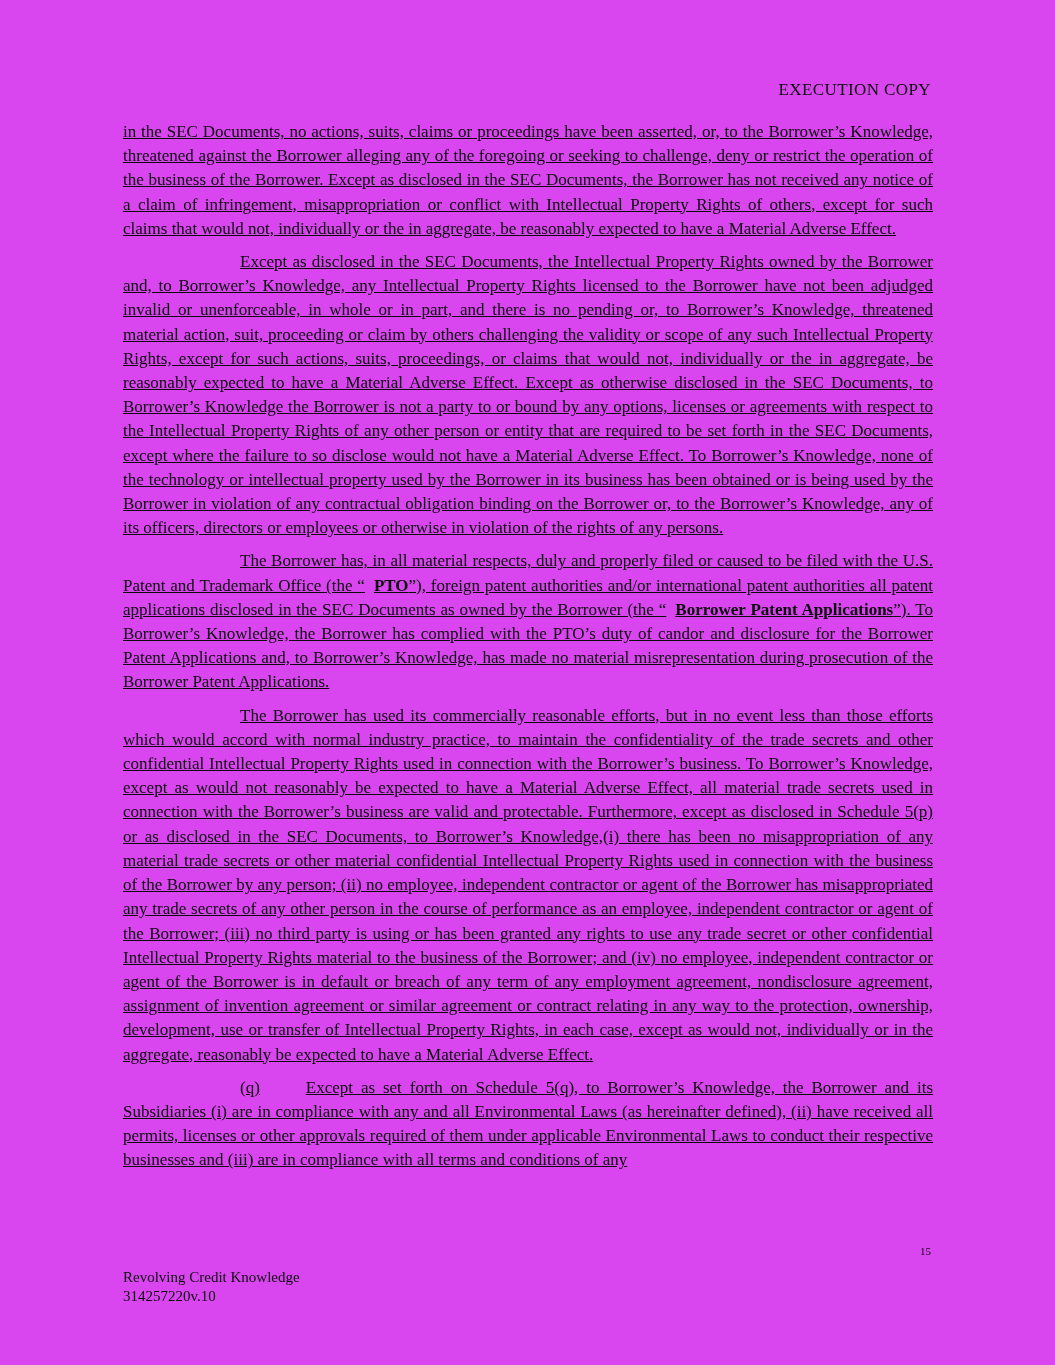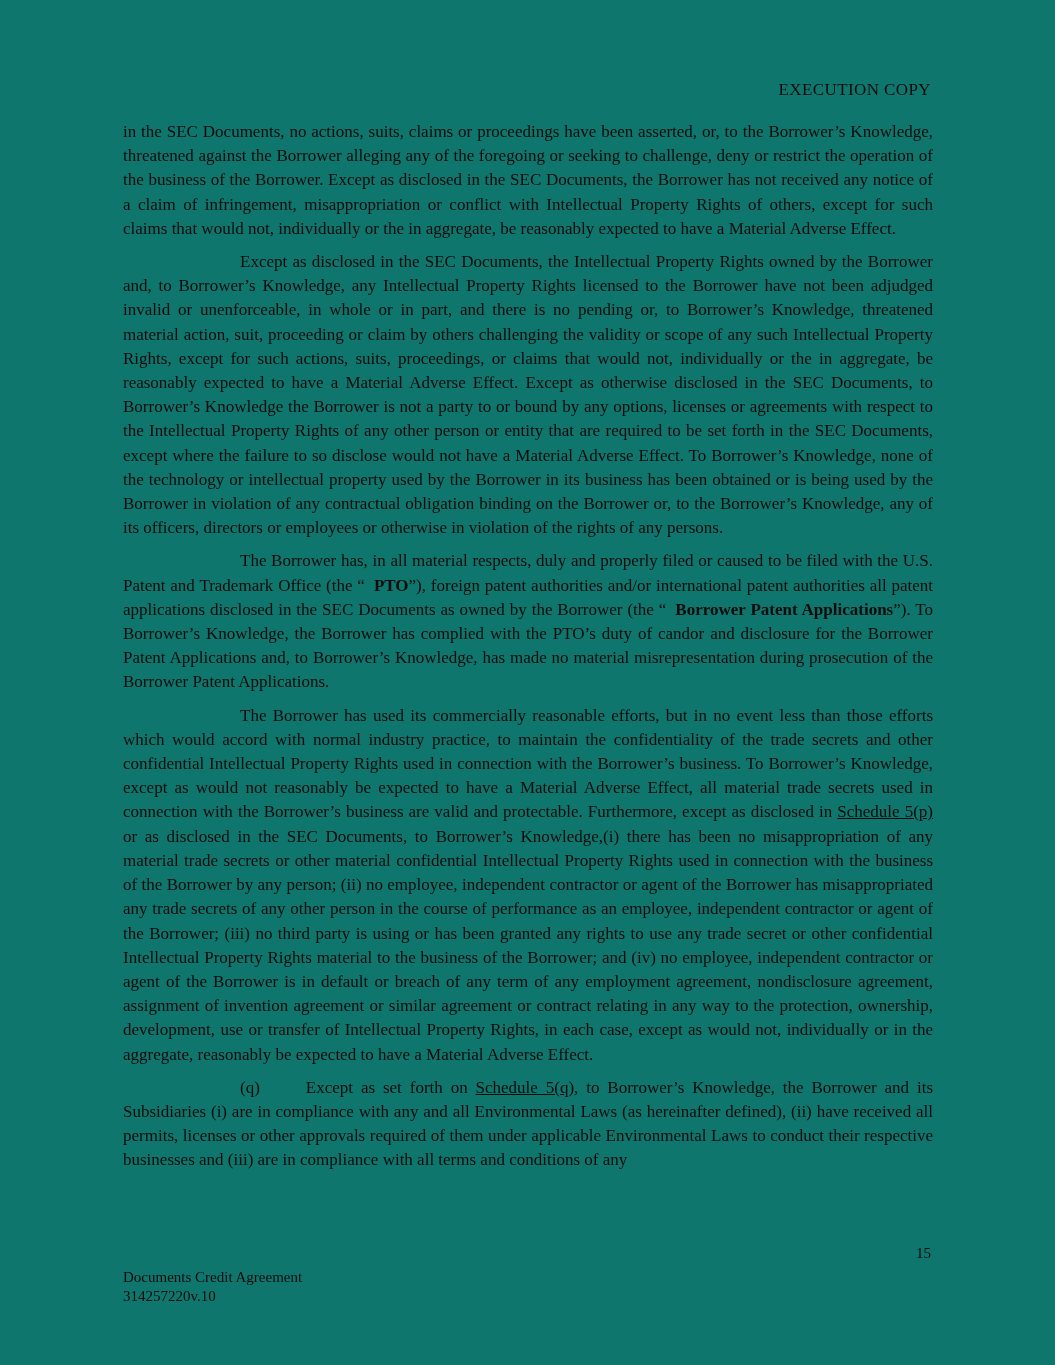--- a/index.html
+++ b/index.html
@@ -1,51 +1,52 @@
 <!DOCTYPE html>
 <html><head>
 <meta charset="utf-8">
 <style>
   html, body { margin: 0; padding: 0; background: #ffffff; }
   .page {
     position: relative;
     width: 1055px;
     height: 1365px;
-    background: #0f766e;
+    background: #d946ef;
     color: #0c0c0c;
     font-family: "Liberation Serif", "DejaVu Serif", serif;
     overflow: hidden;
   }
   .exec-copy {
     position: absolute;
     top: 80px;
     right: 124px;
     font-size: 17px;
     letter-spacing: 0.4px;
     white-space: nowrap;
   }
   .doc-body {
     position: absolute;
     top: 120px;
     left: 123px;
     width: 810px;
     font-size: 17px;
     line-height: 24.2px;
     text-align: justify;
+    text-decoration: underline;
   }
   .para { margin: 0 0 9px 0; }
   .para.indent { text-indent: 117px; }
   .bold { font-weight: bold; margin-left: 9px; }
   .underline { text-decoration: underline; }
   .tab-gap { display: inline-block; width: 46px; }
   .page-number {
     position: absolute;
     top: 1245px;
     right: 124px;
-    font-size: 15px;
+    font-size: 11px;
   }
   .footer-block {
     position: absolute;
     left: 123px;
     top: 1268px;
     font-size: 15px;
     line-height: 19px;
   }
 </style>
 </head>
@@ -65,17 +66,17 @@
 
     <p class="para indent"><span>The Borrower has used its commercially reasonable efforts, but in no event less than those efforts which would accord with normal industry practice, to maintain the confidentiality of the trade secrets and other confidential Intellectual Property Rights used in connection with the Borrower’s business. To Borrower’s Knowledge, except as would not reasonably be expected to have a Material Adverse Effect, all material trade secrets used in connection with the Borrower’s business are valid and protectable. Furthermore, except as disclosed in </span><span class="underline">Schedule 5(p)</span><span> or as disclosed in the SEC Documents, to Borrower’s Knowledge,(i) there has been no misappropriation of any material trade secrets or other material confidential Intellectual Property Rights used in connection with the business of the Borrower by any person; (ii) no employee, independent contractor or agent of the Borrower has misappropriated any trade secrets of any other person in the course of performance as an employee, independent contractor or agent of the Borrower; (iii) no third party is using or has been granted any rights to use any trade secret or other confidential Intellectual Property Rights material to the business of the Borrower; and (iv) no employee, independent contractor or agent of the Borrower is in default or breach of any term of any employment agreement, nondisclosure agreement, assignment of invention agreement or similar agreement or contract relating in any way to the protection, ownership, development, use or transfer of Intellectual Property Rights, in each case, except as would not, individually or in the aggregate, reasonably be expected to have a Material Adverse Effect.</span></p>
 
     <p class="para indent"><span>(q)</span><span class="tab-gap"></span><span>Except as set forth on </span><span class="underline">Schedule 5(q)</span><span>, to Borrower’s Knowledge, the Borrower and its Subsidiaries (i) are in compliance with any and all Environmental Laws (as hereinafter defined), (ii) have received all permits, licenses or other approvals required of them under applicable Environmental Laws to conduct their respective businesses and (iii) are in compliance with all terms and conditions of any</span></p>
 
   </div>
 
   <div class="page-number">15</div>
 
   <div class="footer-block">
-    <div>Documents Credit Agreement</div>
+    <div>Revolving Credit Knowledge</div>
     <div>314257220v.10</div>
   </div>
 
 </div>
 
 </body></html>

